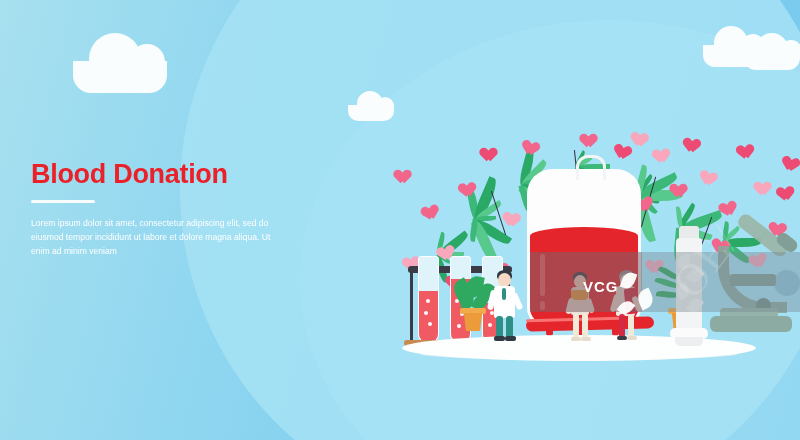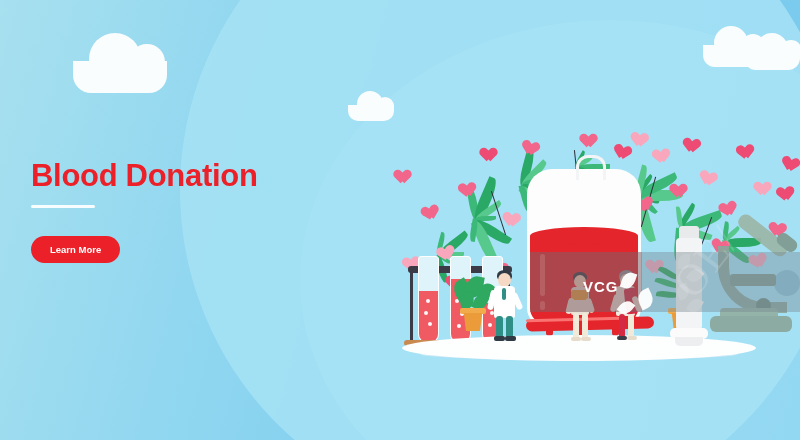--- a/index.html
+++ b/index.html
@@ -32,21 +32,21 @@
   .cloud-3{left:348px;top:105px;width:46px;height:16px;border-radius:0 0 10px 10px;}
   .cloud-3:before{width:26px;height:26px;left:9px;top:-14px;}
   .cloud-3:after{width:18px;height:18px;left:28px;top:-8px;}
 
   .cloud-4{left:703px;top:45px;width:62px;height:22px;border-radius:0 0 12px 12px;}
   .cloud-4:before{width:34px;height:34px;left:11px;top:-19px;}
   .cloud-4:after{width:24px;height:24px;left:38px;top:-11px;}
 
   
   .hero{position:absolute;left:31px;top:160px;width:270px;}
-  .hero h1{margin:0;font-size:31px;line-height:1.05;font-weight:bold;
+  .hero h1{margin:0;font-size:27px;line-height:1.05;font-weight:bold;
     color:#ec2028;letter-spacing:-.3px;}
   .rule{width:64px;height:3px;background:#ffffff;opacity:.92;margin:12px 0 14px 0;border-radius:2px;}
   .hero p{margin:0;font-size:8.6px;line-height:1.62;color:#ffffff;width:240px;}
   .btn{display:inline-block;margin-top:14px;background:#ec2028;color:#fff;
     font-size:9.5px;font-weight:bold;padding:8px 19px;border-radius:20px;border:none;cursor:pointer;}
 
   
   .scene{position:absolute;left:380px;top:120px;width:420px;height:280px;}
 
   .leaf,.heart,.petal{position:absolute;}
@@ -160,21 +160,21 @@
   <div class="bg-curve2"></div>
 
   <div class="cloud cloud-1"></div>
   <div class="cloud cloud-2"></div>
   <div class="cloud cloud-3"></div>
   <div class="cloud cloud-4"></div>
 
   <div class="hero">
     <h1>Blood Donation</h1>
     <div class="rule"></div>
-    <button class="btn">Learn More</button>
+    <p>Lorem ipsum dolor sit amet, consectetur adipiscing elit, sed do eiusmod tempor incididunt ut labore et dolore magna aliqua. Ut enim ad minim veniam</p>
   </div>
 
   <div class="scene">
 
     <div id="foliage">
         <div class="frond " style="left: 96px; top: 96px; width: 33.12px; height: 7.9488px; transform: rotate(-100deg);"></div>
         <div class="frond dark" style="left: 96px; top: 96px; width: 46.805px; height: 11.2332px; transform: rotate(-66.6667deg);"></div>
         <div class="frond lite" style="left: 96px; top: 96px; width: 29.5935px; height: 7.10245px; transform: rotate(-33.3333deg);"></div>
         <div class="frond " style="left: 96px; top: 96px; width: 20.3438px; height: 4.8825px; transform: rotate(0deg);"></div>
         <div class="frond dark" style="left: 96px; top: 96px; width: 39.9388px; height: 9.5853px; transform: rotate(33.3333deg);"></div>

